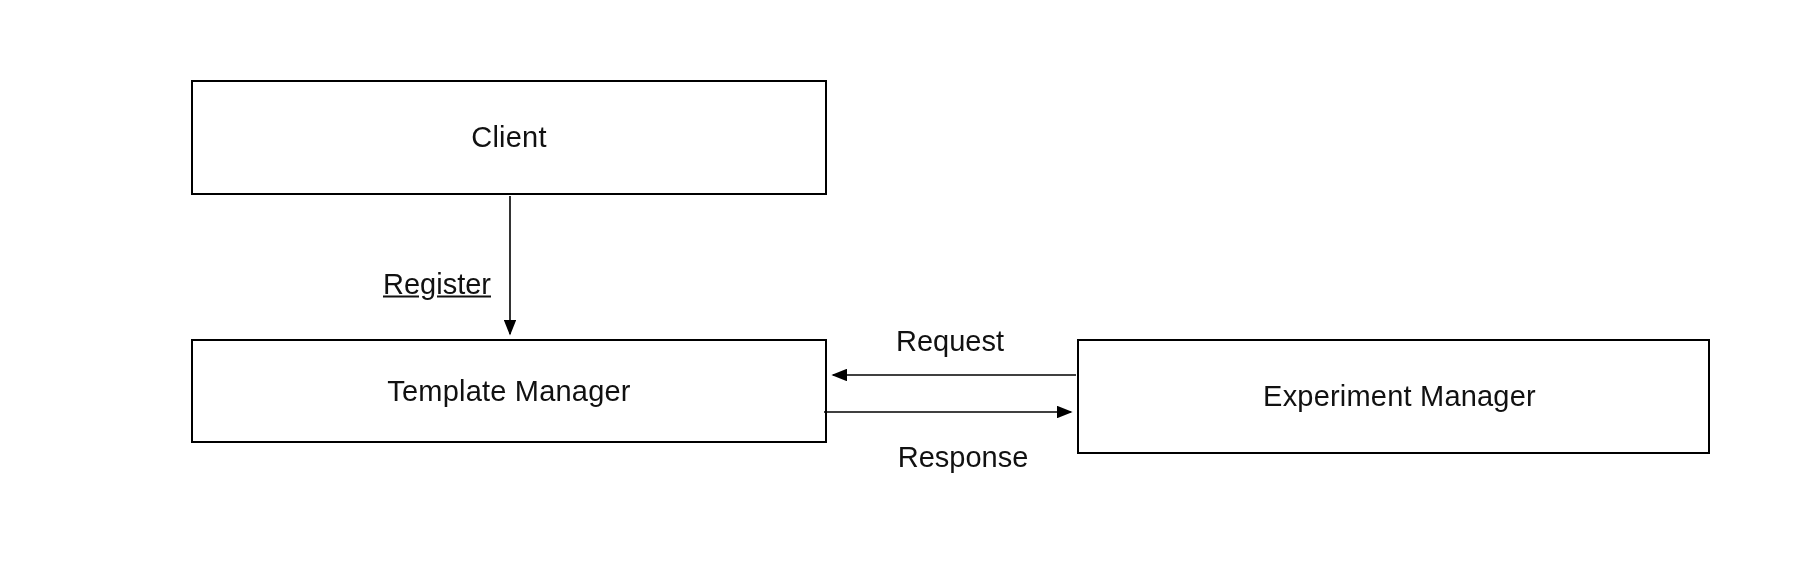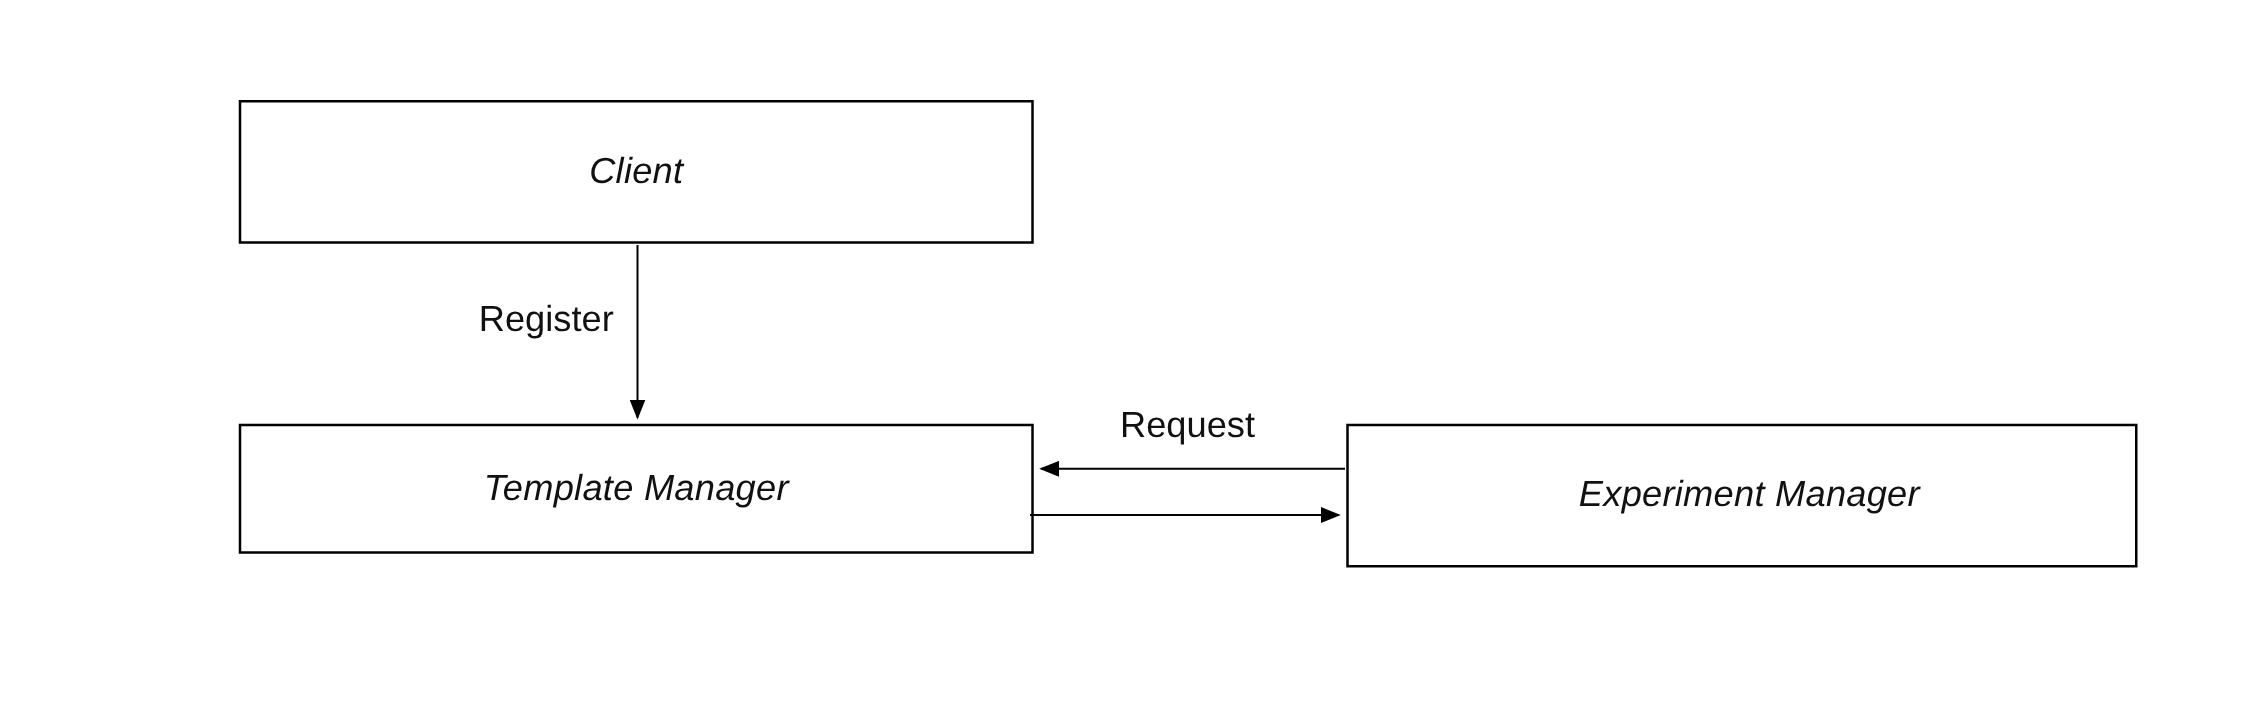--- a/index.html
+++ b/index.html
@@ -22,21 +22,20 @@
     display: flex;
     align-items: center;
     justify-content: center;
     box-sizing: border-box;
   }
   .node-label {
     font-size: 29px;
     color: #111111;
     letter-spacing: 0.2px;
     white-space: nowrap;
-    font-style: italic;
   }
   .box-client {
     left: 191px;
     top: 80px;
     width: 636px;
     height: 115px;
   }
   .box-template {
     left: 191px;
     top: 339px;
@@ -59,21 +58,21 @@
     pointer-events: none;
   }
   .edge-label {
     position: absolute;
     transform: translate(-50%, -50%);
     font-size: 29px;
     color: #111111;
     white-space: nowrap;
     background: transparent;
   }
-  .label-register { left: 437px; top: 256px; }
+  .label-register { left: 437px; top: 284px; text-decoration: underline; }
   .label-request  { left: 950px; top: 341px; text-align: right; }
   .label-response { left: 963px; top: 457px; }
 </style>
 </head>
 <body>
 
 <div class="canvas">
 
   <div class="node-box box-client">
     <span class="node-label">Client</span>
@@ -93,14 +92,15 @@
         <path d="M0,0 L10,4 L0,8 Z" fill="#000000"></path>
       </marker>
     </defs>
     <line x1="510" y1="196" x2="510" y2="334" stroke="#000000" stroke-width="1.6" marker-end="url(#arrowhead)"></line>
     <line x1="1076" y1="375" x2="833" y2="375" stroke="#000000" stroke-width="1.6" marker-end="url(#arrowhead)"></line>
     <line x1="824" y1="412" x2="1071" y2="412" stroke="#000000" stroke-width="1.6" marker-end="url(#arrowhead)"></line>
   </svg>
 
   <div class="edge-label label-register">Register</div>
   <div class="edge-label label-request">Request</div>
+  <div class="edge-label label-response">Response</div>
 
 </div>
 
 </body></html>

